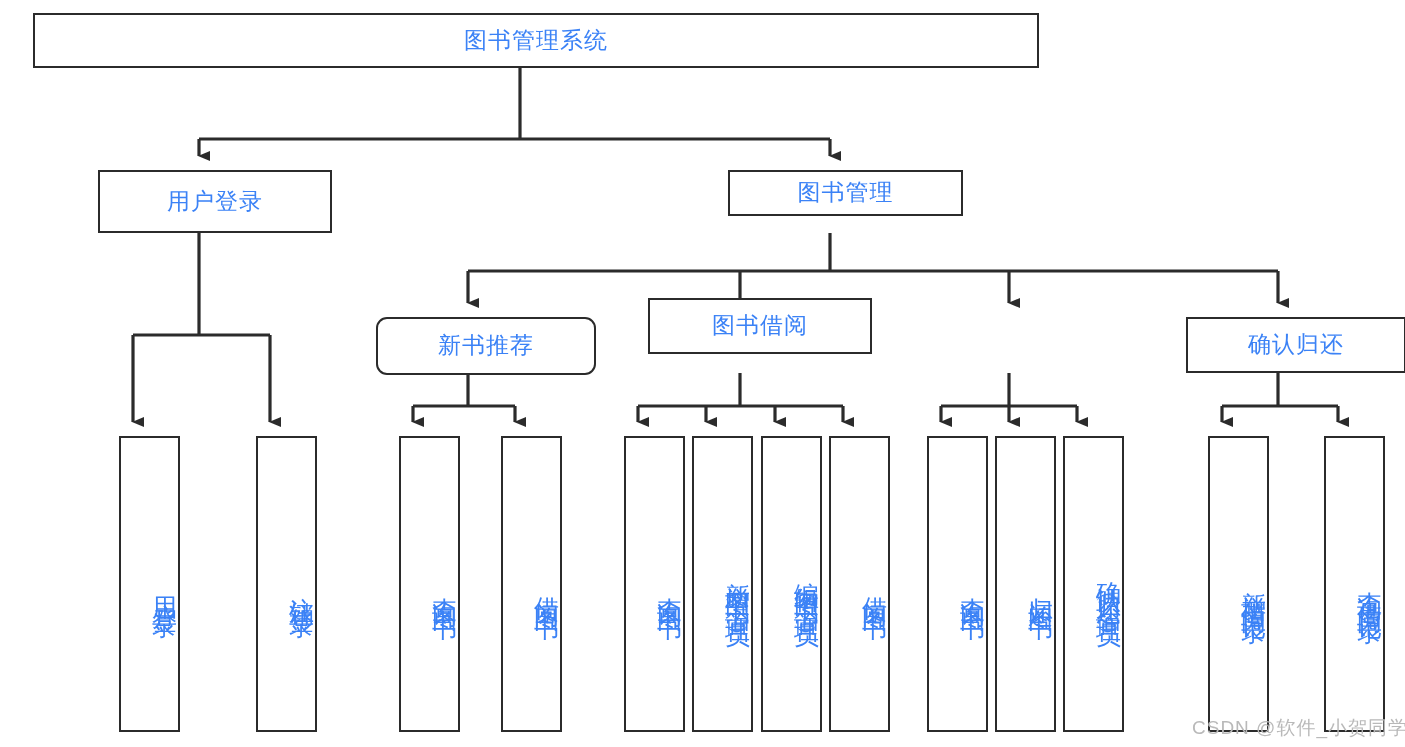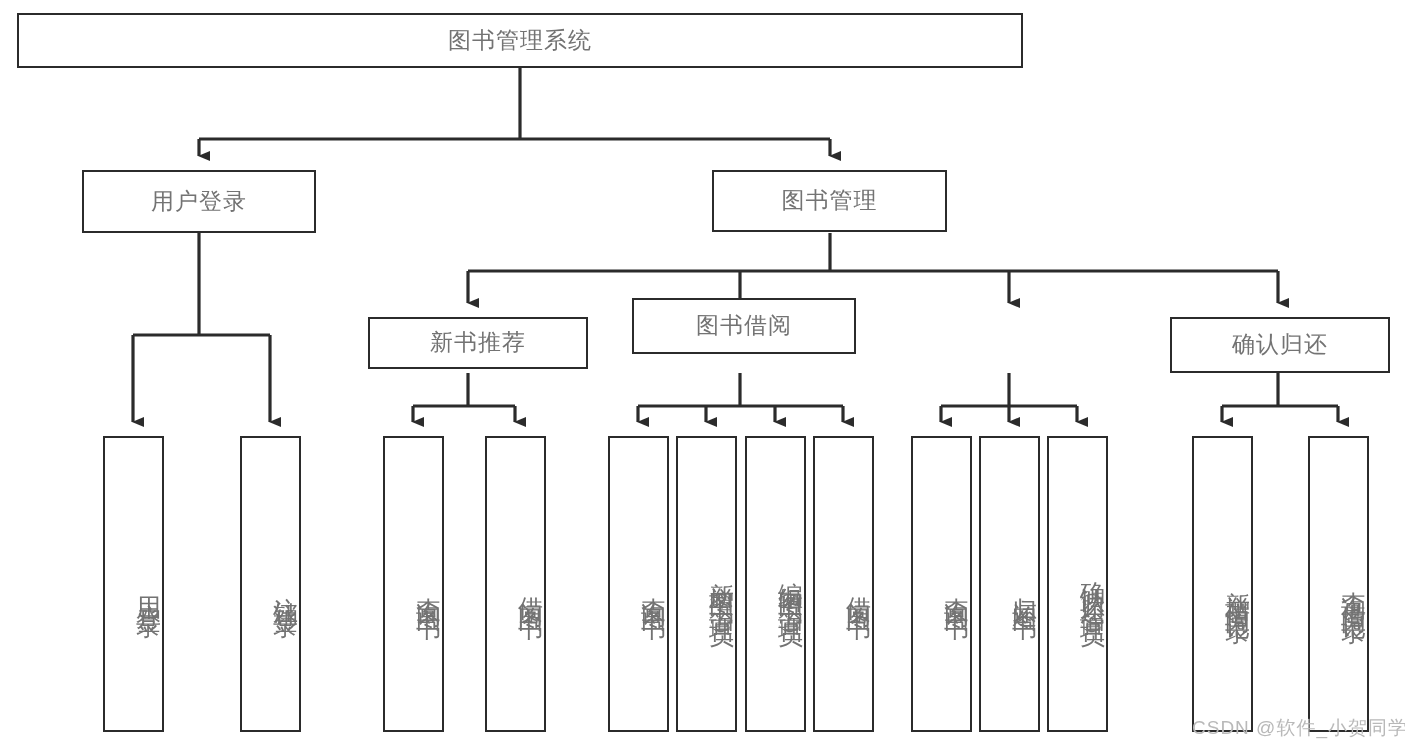--- a/index.html
+++ b/index.html
@@ -26,21 +26,22 @@
     pointer-events: none;
   }
   .node {
     position: absolute;
     box-sizing: border-box;
     border: 2.5px solid #2b2b2b;
     background: #ffffff;
     display: flex;
     align-items: center;
     justify-content: center;
-    color: #737373;
+    color: #3b82f6;
+    margin-left: 16px;
   }
   .node.horiz {
     font-size: 23px;
     letter-spacing: 1px;
     line-height: 1.2;
   }
   .node.vert {
     writing-mode: vertical-rl;
     text-orientation: upright;
     font-size: 25px;
@@ -110,23 +111,23 @@
       <path d="M1278,373 L1278,406"></path>
       <path d="M1222,406 L1338,406"></path>
       <path d="M1222,406 L1222,422" marker-end="url(#arrow)"></path>
       <path d="M1338,406 L1338,422" marker-end="url(#arrow)"></path>
     </g>
   </svg>
 
   <div class="node horiz" style="left:17px; top:13px; width:1006px; height:55px;">图书管理系统</div>
 
   <div class="node horiz" style="left:82px; top:170px; width:234px; height:63px;">用户登录</div>
-  <div class="node horiz" style="left:712px; top:170px; width:235px; height:62px;">图书管理</div>
+  <div class="node horiz" style="left:712px; top:170px; width:235px; height:46px;">图书管理</div>
 
-  <div class="node horiz" style="left:368px; top:317px; width:220px; height:52px;">新书推荐</div>
+  <div class="node horiz" style="left:360px; top:317px; width:220px; height:58px;border-radius:11px;">新书推荐</div>
   <div class="node horiz" style="left:632px; top:298px; width:224px; height:56px;">图书借阅</div>
   <div class="node horiz" style="left:1170px; top:317px; width:220px; height:56px;">确认归还</div>
 
   <div class="node vert" style="left:103px; top:436px; width:61px; height:296px;">用户登录</div>
   <div class="node vert" style="left:240px; top:436px; width:61px; height:296px;">注销登录</div>
 
   <div class="node vert" style="left:383px; top:436px; width:61px; height:296px;">查询图书</div>
   <div class="node vert" style="left:485px; top:436px; width:61px; height:296px;">借阅图书</div>
 
   <div class="node vert" style="left:608px; top:436px; width:61px; height:296px;">查询图书</div>

